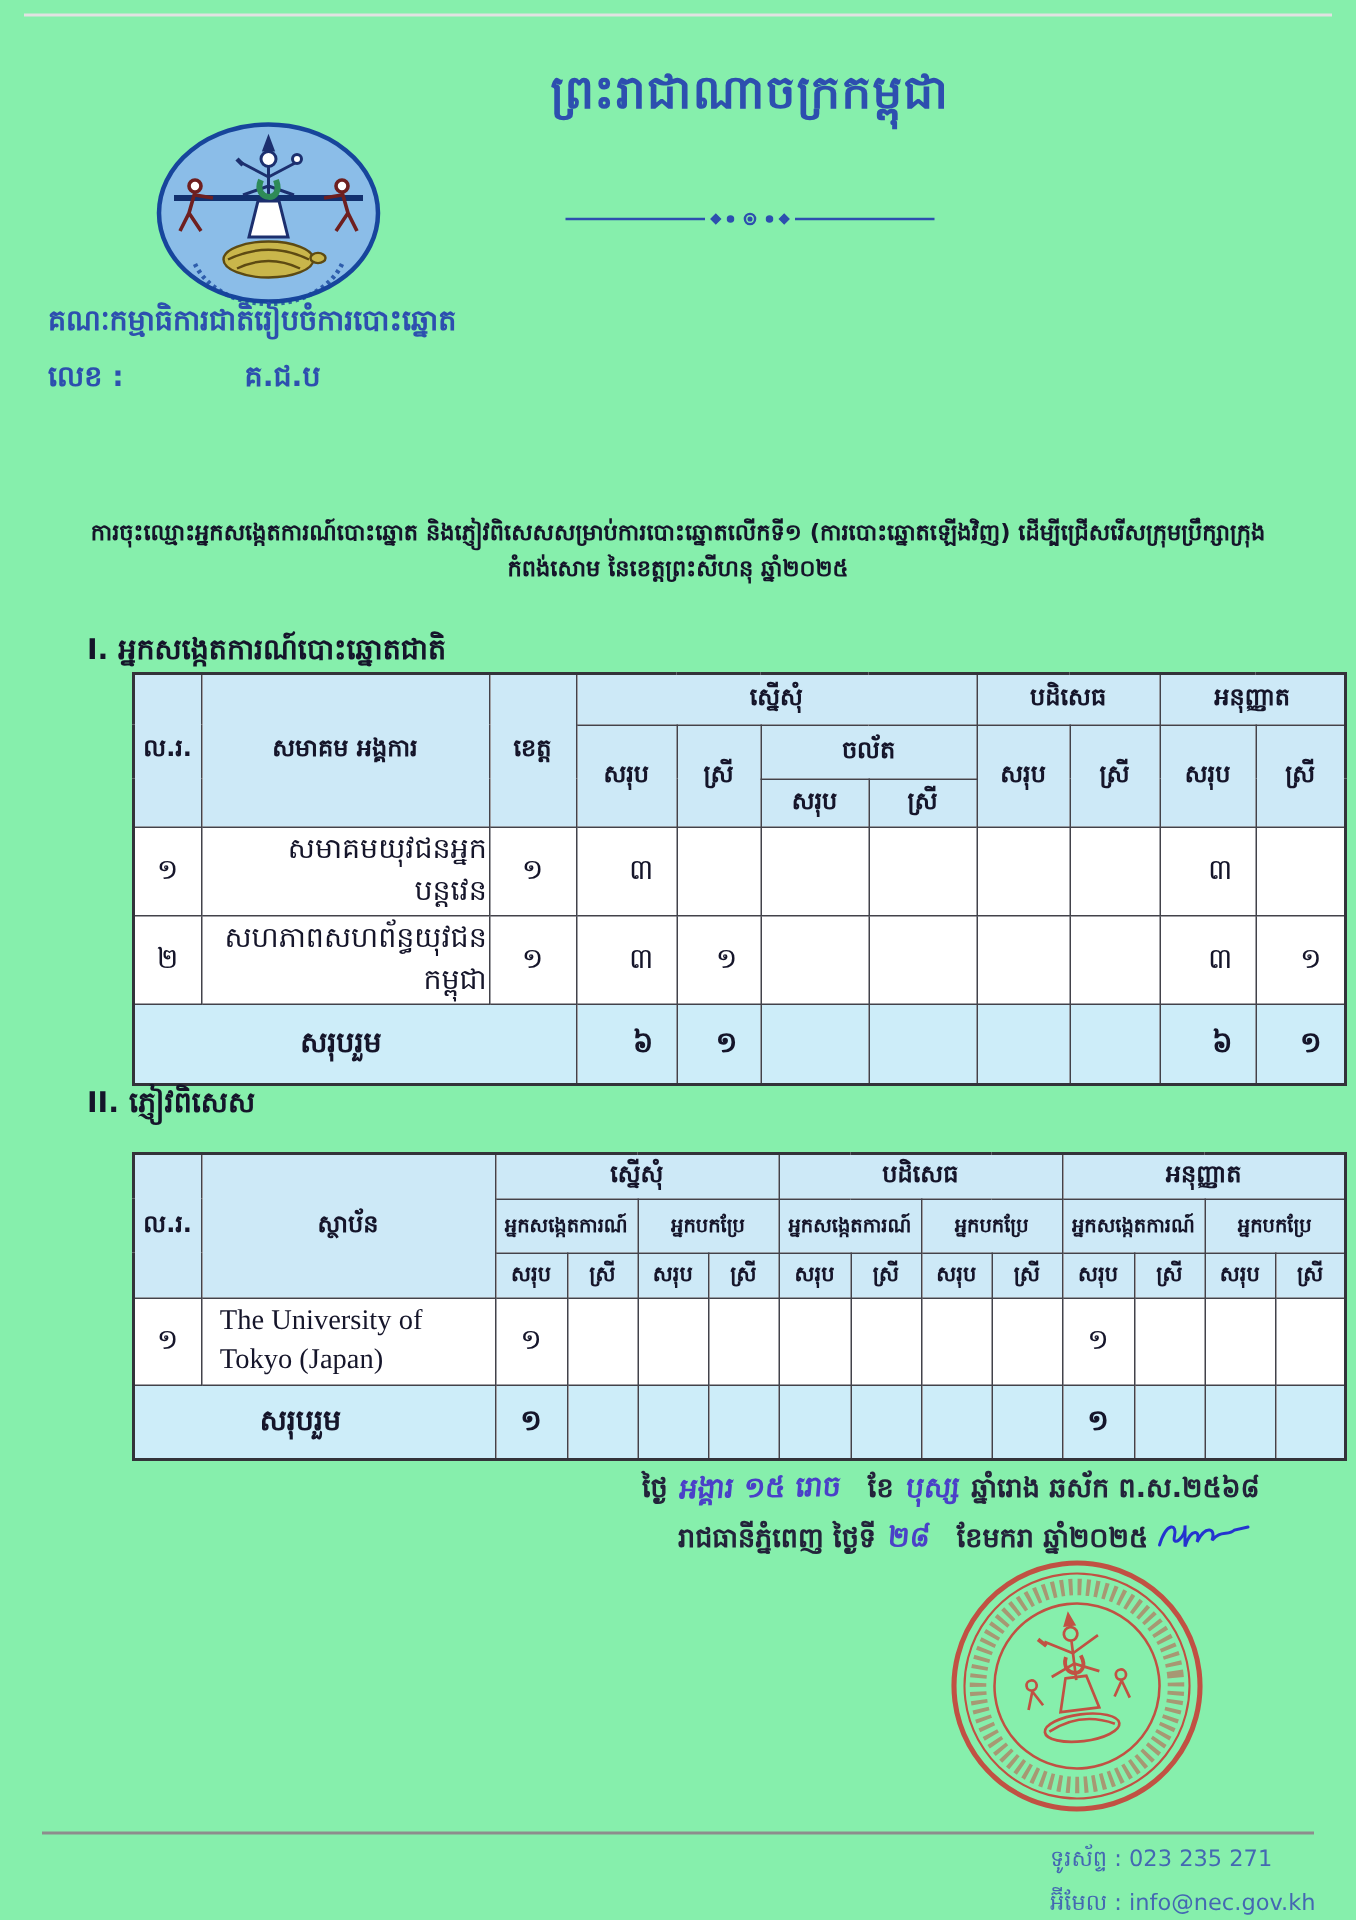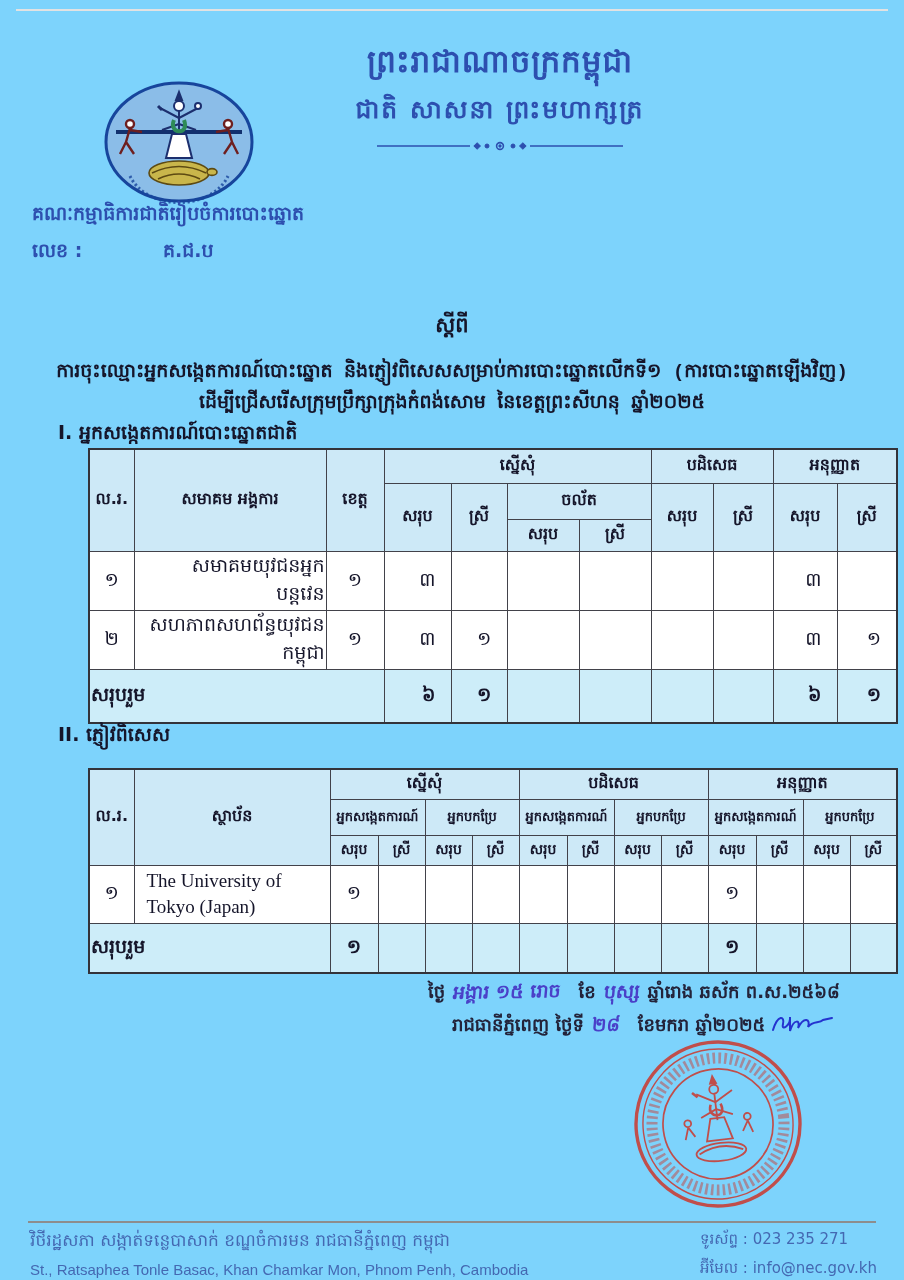--- a/index.html
+++ b/index.html
@@ -1,35 +1,35 @@
 <!DOCTYPE html>
 <html><head>
 <meta charset="utf-8">
 <style>
   html,body{margin:0;padding:0;background:#f2f2f2;}
-  #page{position:relative;width:904px;height:1280px;margin:0 auto;background:#7dd3fc;
+  #page{position:relative;width:904px;height:1280px;margin:0 auto;background:#86efac;
         font-family:"DejaVu Sans",sans-serif;color:#1d1d2b;overflow:hidden;}
   .abs{position:absolute;}
   .blue{color:#2d4faf;}
   .bold{font-weight:bold;}
   .center{text-align:center;}
 
   .top-line{left:16px;top:9px;width:872px;height:2px;background:#e2e2e2;}
 
   .kingdom{left:230px;top:42px;width:540px;font-size:31px;letter-spacing:1px;}
   .motto{left:230px;top:94px;width:540px;font-size:25px;letter-spacing:2px;}
   .ornament{left:230px;top:138px;width:540px;}
 
   .committee{left:32px;top:201px;font-size:19px;}
   .numline{left:32px;top:238px;font-size:19px;}
   .numline .val{margin-left:74px;}
 
   .title-main{left:0;top:268px;width:904px;font-size:23px;color:#15152a;}
   .title-about{left:0;top:311px;width:904px;font-size:21px;color:#15152a;}
-  .subject{left:54px;top:357px;width:796px;font-size:19px;line-height:1.62;color:#15152a;font-family:Liberation Mono, monospace;}
+  .subject{left:54px;top:343px;width:796px;font-size:15px;line-height:1.62;color:#15152a;}
 
   .sec-heading{font-size:19px;color:#15152a;}
   .sec1{left:58px;top:420px;}
   .sec2{left:58px;top:722px;}
 
   table.doc{border-collapse:collapse;table-layout:fixed;background:#fff;border:2px solid #33333a;}
   table.doc th,table.doc td{border:1px solid #42424a;overflow:hidden;}
   table.doc th{background:#cde9f7;font-size:16px;font-weight:bold;color:#15152a;padding:0 2px;}
   table.doc td{font-size:19px;color:#15152a;}
   .t1{left:88px;top:448px;}
@@ -38,21 +38,21 @@
   .t1 tr.r{height:50px;} .t1 tr.sum{height:54px;}
   .t2 tr.h1{height:30px;} .t2 tr.h2{height:36px;} .t2 tr.h3{height:30px;}
   .t2 tr.r{height:58px;} .t2 tr.sum{height:50px;}
   td.no{text-align:center;}
   td.name{text-align:right;padding-left:10px;font-size:17px;}
   td.name-en{text-align:left;padding-left:12px;font-family:"Liberation Serif",serif;font-size:15px;line-height:1.35;}
   td.prov{text-align:center;}
   .t1 td.num{text-align:right;padding-right:15px;}
   .t2 td.num{text-align:center;}
   tr.sum td{background:#cdedf9;font-weight:bold;}
-  td.sum-label{text-align:left;padding-right:20px;font-size:18px;}
+  td.sum-label{text-align:center;padding-right:20px;font-size:18px;}
 
   .dateline{font-size:18px;font-weight:bold;color:#23233a;white-space:nowrap;}
   .d1{left:428px;top:979px;}
   .d2{left:452px;top:1011px;}
   .hand{color:#4a40c8;font-size:19px;display:inline-block;transform:skewX(-6deg) rotate(-1deg);margin:0 8px;font-weight:bold;}
   .dgap{display:inline-block;width:10px;}
 
   .stamp{left:630px;top:1036px;opacity:.9;}
   .sig{vertical-align:-6px;margin-left:6px;}
 
@@ -99,21 +99,20 @@
       <g stroke="#5d4a12" stroke-width="1.6">
         <ellipse cx="77" cy="93" rx="30" ry="12" fill="#c9b64b"></ellipse>
         <path d="M50,93 Q77,80 104,93 M56,99 Q77,89 98,99" fill="none"></path>
         <ellipse cx="110" cy="92" rx="5" ry="3.4" fill="#c9b64b"></ellipse>
       </g>
       <path d="M28,96 A52,40 0 0 0 126,96" fill="none" stroke="#17459c" stroke-width="3" stroke-dasharray="2.2 2.6" opacity=".8"></path>
     </svg>
   </div>
 
   <div class="abs kingdom center blue bold">ព្រះរាជាណាចក្រកម្ពុជា</div>
-  <div class="abs motto center blue bold">ជាតិ សាសនា ព្រះមហាក្សត្រ</div>
 
   <div class="abs ornament center">
     <svg width="250" height="14" viewBox="0 0 250 14">
       <g fill="#2d4faf" stroke="#2d4faf">
         <line x1="2" y1="7" x2="95" y2="7" stroke-width="1.6"></line>
         <line x1="155" y1="7" x2="248" y2="7" stroke-width="1.6"></line>
         <rect x="100" y="4.8" width="4.4" height="4.4" transform="rotate(45 102.2 7)"></rect>
         <rect x="145.6" y="4.8" width="4.4" height="4.4" transform="rotate(45 147.8 7)"></rect>
         <circle cx="112" cy="7" r="2"></circle>
         <circle cx="125" cy="7" r="3.4" fill="none" stroke-width="1.6"></circle>
@@ -122,21 +121,20 @@
       </g>
     </svg>
   </div>
 
   <div class="abs numline blue bold">
     <span>លេខ :</span>
     <span class="val">គ.ជ.ប</span>
   </div>
   <div class="abs committee blue bold">គណៈកម្មាធិការជាតិរៀបចំការបោះឆ្នោត</div>
 
-  <div class="abs title-about center bold">ស្តីពី</div>
   <div class="abs subject center bold">ការចុះឈ្មោះអ្នកសង្កេតការណ៍បោះឆ្នោត និងភ្ញៀវពិសេសសម្រាប់ការបោះឆ្នោតលើកទី១ (ការបោះឆ្នោតឡើងវិញ) ដើម្បីជ្រើសរើសក្រុមប្រឹក្សាក្រុងកំពង់សោម នៃខេត្តព្រះសីហនុ ឆ្នាំ២០២៥</div>
 
   <div class="abs sec-heading sec1 bold">I. អ្នកសង្កេតការណ៍បោះឆ្នោតជាតិ</div>
 
   <table class="abs doc t1" style="width:808px;">
     <colgroup>
       <col style="width:45px">
         <col style="width:192px">
         <col style="width:58px">
       <col style="width:67px">
@@ -326,22 +324,18 @@
           <circle cx="58" cy="84" r="3.4"></circle>
           <path d="M58,88 L54,100 M58,88 L64,98"></path>
           <circle cx="118" cy="84" r="3.4"></circle>
           <path d="M118,88 L122,100 M118,88 L112,98"></path>
         </g>
       </g>
     </svg>
   </div>
 
   <div class="abs footer-line"></div>
-  <div class="abs footer-left">
-    <div class="km">វិថីរដ្ឋសភា សង្កាត់ទន្លេបាសាក់ ខណ្ឌចំការមន រាជធានីភ្នំពេញ កម្ពុជា</div>
-    <div class="en">St., Ratsaphea Tonle Basac, Khan Chamkar Mon, Phnom Penh, Cambodia</div>
-  </div>
   <div class="abs footer-right">
     <div><span>ទូរស័ព្ទ :</span> <span>023 235 271</span></div>
     <div><span>អ៊ីមែល :</span> <span>info@nec.gov.kh</span></div>
   </div>
 
 </div>
 
 </body></html>

